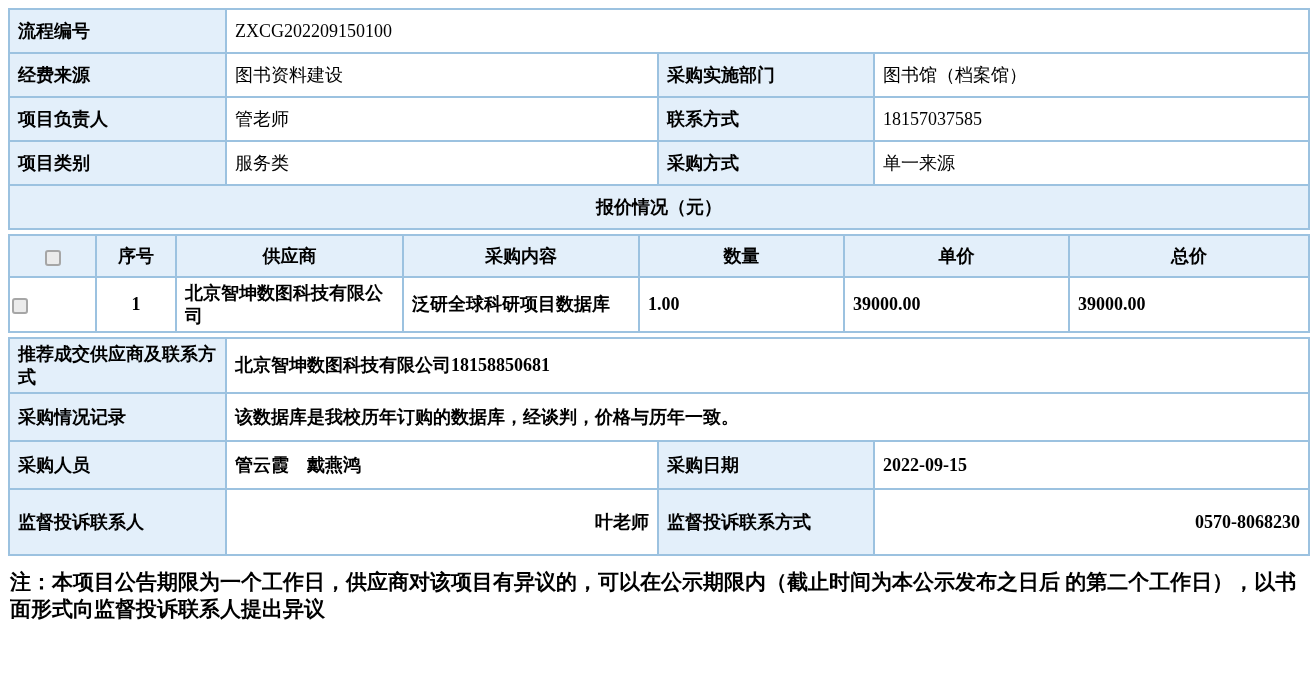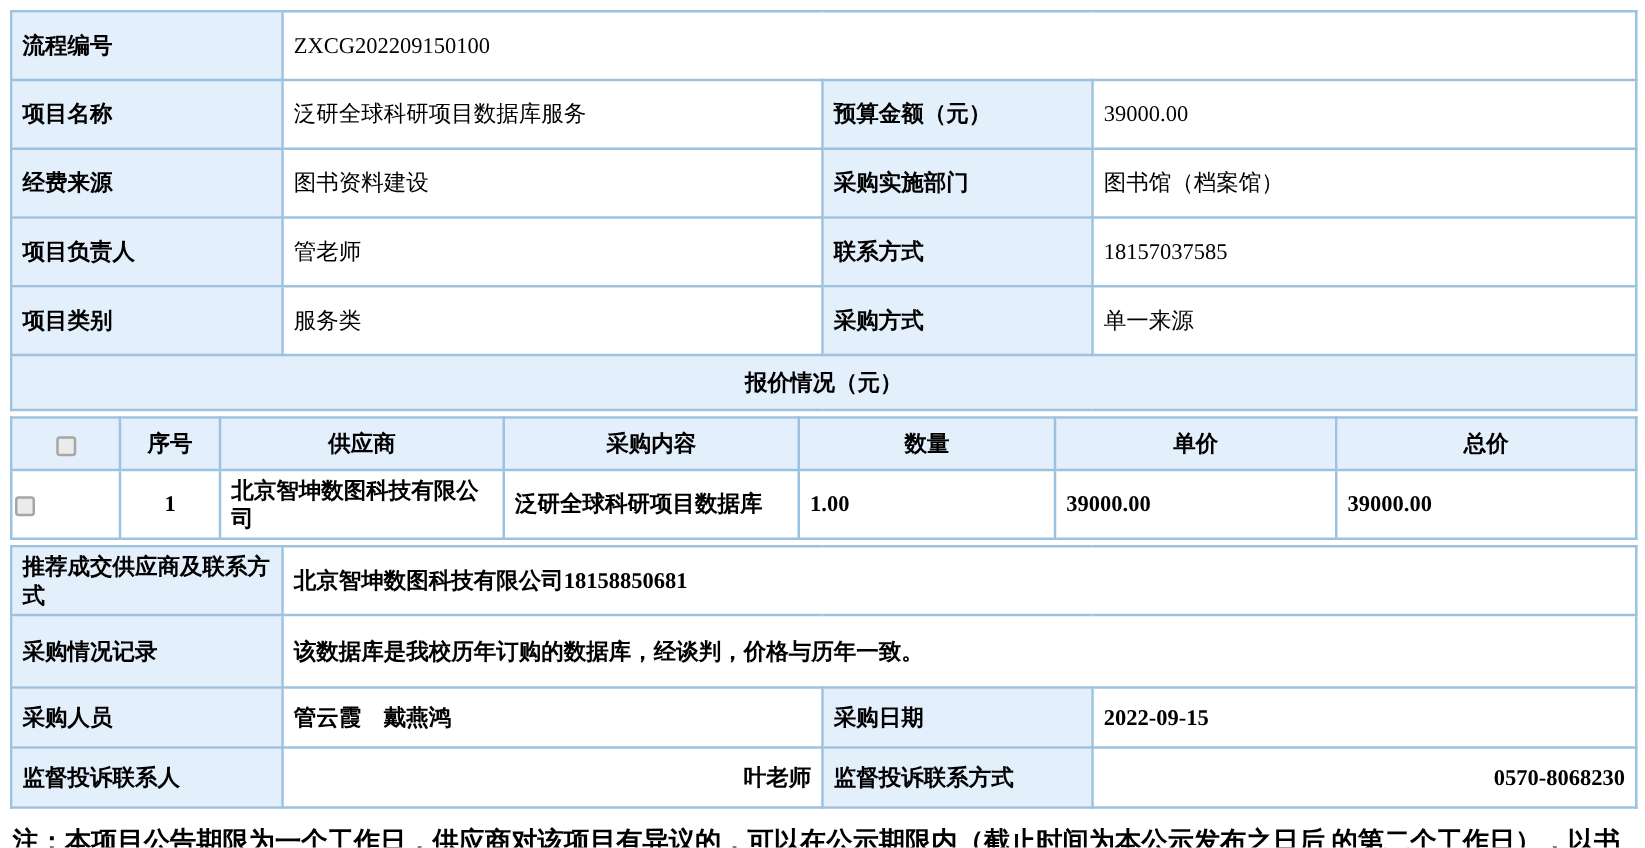--- a/index.html
+++ b/index.html
@@ -35,21 +35,21 @@
   td.lbl{
     background:var(--label-bg);
     font-weight:bold;
     padding-left:12px;
   }
   td.lbl2{
     background:var(--label-bg);
     font-weight:bold;
     padding-left:8px;
   }
-  .info tr{height:55px;}
+  .info tr{height:44px;}
   .info tr.title-row{height:44px;margin-left:44px;}
   td.section-title{
     background:var(--label-bg);
     font-weight:bold;
     text-align:center;
   }
   table.quote{margin-top:4px;}
   table.quote tr.qhead{height:42px;padding-left:40px;}
   table.quote tr.qhead td{
     background:var(--label-bg);
@@ -58,23 +58,23 @@
   }
   table.quote tr.qdata{height:54px;}
   table.quote tr.qdata td{
     font-weight:bold;
     text-align:left;
   }
   table.quote td.cbx{text-align:center;padding:2px;}
   table.quote tr.qdata td.seq{text-align:center;}
   table.bottom{margin-top:4px;}
   table.bottom tr.r1{height:54px;}
-  table.bottom tr.r2{height:58px;}
+  table.bottom tr.r2{height:48px;}
   table.bottom tr.r3{height:48px;}
-  table.bottom tr.r4{height:48px;}
+  table.bottom tr.r4{height:66px;}
   table.bottom td.val{font-weight:bold;}
   td.center{text-align:right;}
   input.cb{
     -webkit-appearance:none;
     appearance:none;
     width:16px;
     height:16px;
     background:#ebebeb;
     border:2px solid #a6a6a6;
     border-radius:3px;
@@ -100,26 +100,20 @@
     <colgroup>
       <col style="width:217px">
         <col style="width:432px">
         <col style="width:216px">
         <col style="width:435px">
     </colgroup>
     <tbody>
         <tr>
       <td class="lbl">流程编号</td>
       <td colspan="3">ZXCG202209150100</td>
-    </tr>
-    <tr>
-      <td class="lbl">项目名称</td>
-      <td>泛研全球科研项目数据库服务</td>
-      <td class="lbl2">预算金额（元）</td>
-      <td>39000.00</td>
     </tr>
     <tr>
       <td class="lbl">经费来源</td>
       <td>图书资料建设</td>
       <td class="lbl2">采购实施部门</td>
       <td>图书馆（档案馆）</td>
     </tr>
     <tr>
       <td class="lbl">项目负责人</td>
       <td>管老师</td>

